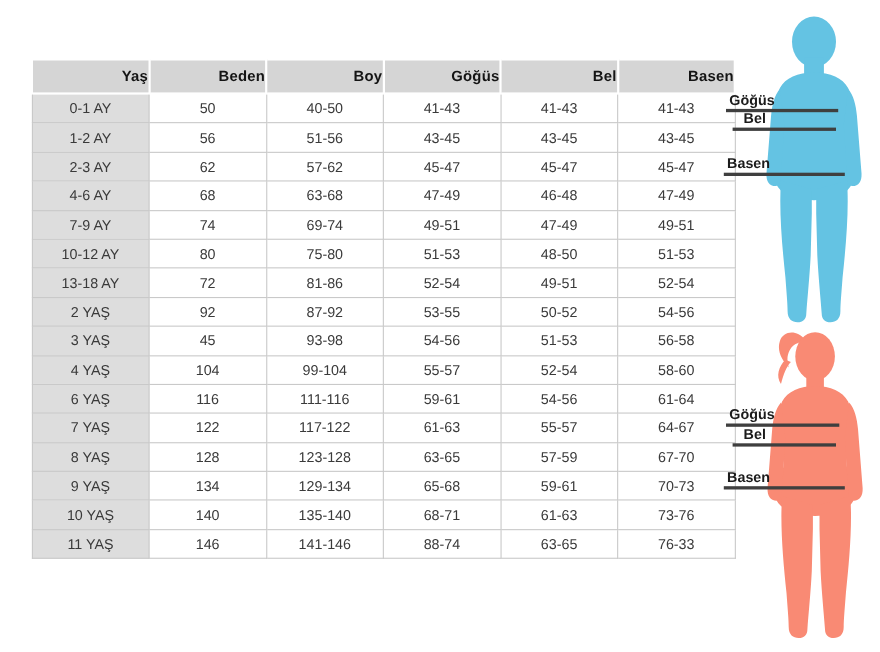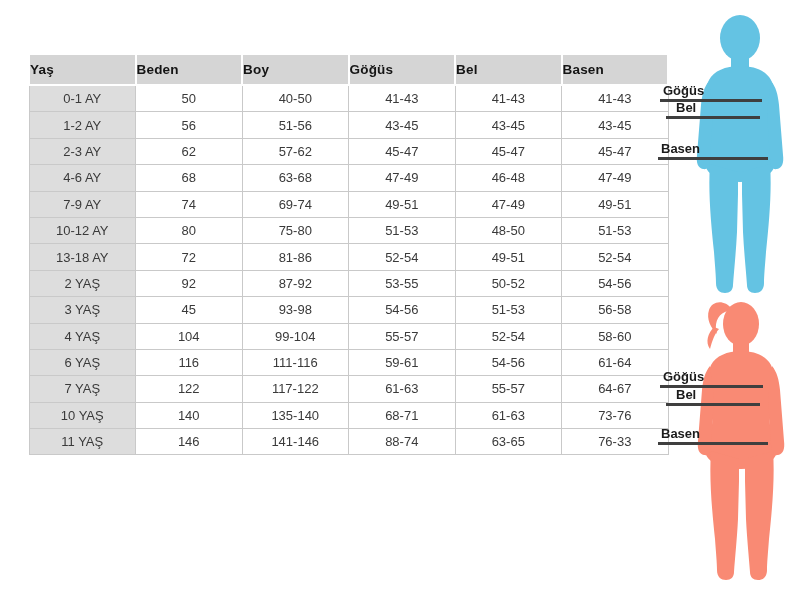--- a/index.html
+++ b/index.html
@@ -15,21 +15,21 @@
   table.size-table {
     position:absolute; left:28px; top:53px;
     border-collapse:collapse; table-layout:fixed;
     width:627px;
   }
   table.size-table th {
     width:104.5px; height:29px;
     background:#d5d5d5;
     border:2px solid #ffffff;
     font-size:13.5px; font-weight:bold; color:#141414;
-    text-align:left; padding:0;
+    text-align:right; padding:0;
     letter-spacing:.2px;
   }
   table.size-table td {
     height:25.4px; padding:0;
     border:1px solid #c9c9c9;
     text-align:center;
     font-size:13px; color:#3a3a3a;
   }
   td.age-cell { background:#dddddd; font-size:12.5px; color:#2e2e2e;margin-top:32px; }
   td.val-cell { background:#ffffff; }
@@ -160,20 +160,36 @@
         <td class="val-cell">54-56</td>
         <td class="val-cell">61-64</td>
       </tr>
       <tr>
         <td class="age-cell">7 YAŞ</td>
         <td class="val-cell">122</td>
         <td class="val-cell">117-122</td>
         <td class="val-cell">61-63</td>
         <td class="val-cell">55-57</td>
         <td class="val-cell">64-67</td>
+      </tr>
+      <tr>
+        <td class="age-cell">8 YAŞ</td>
+        <td class="val-cell">128</td>
+        <td class="val-cell">123-128</td>
+        <td class="val-cell">63-65</td>
+        <td class="val-cell">57-59</td>
+        <td class="val-cell">67-70</td>
+      </tr>
+      <tr>
+        <td class="age-cell">9 YAŞ</td>
+        <td class="val-cell">134</td>
+        <td class="val-cell">129-134</td>
+        <td class="val-cell">65-68</td>
+        <td class="val-cell">59-61</td>
+        <td class="val-cell">70-73</td>
       </tr>
       <tr>
         <td class="age-cell">10 YAŞ</td>
         <td class="val-cell">140</td>
         <td class="val-cell">135-140</td>
         <td class="val-cell">68-71</td>
         <td class="val-cell">61-63</td>
         <td class="val-cell">73-76</td>
       </tr>
       <tr>

